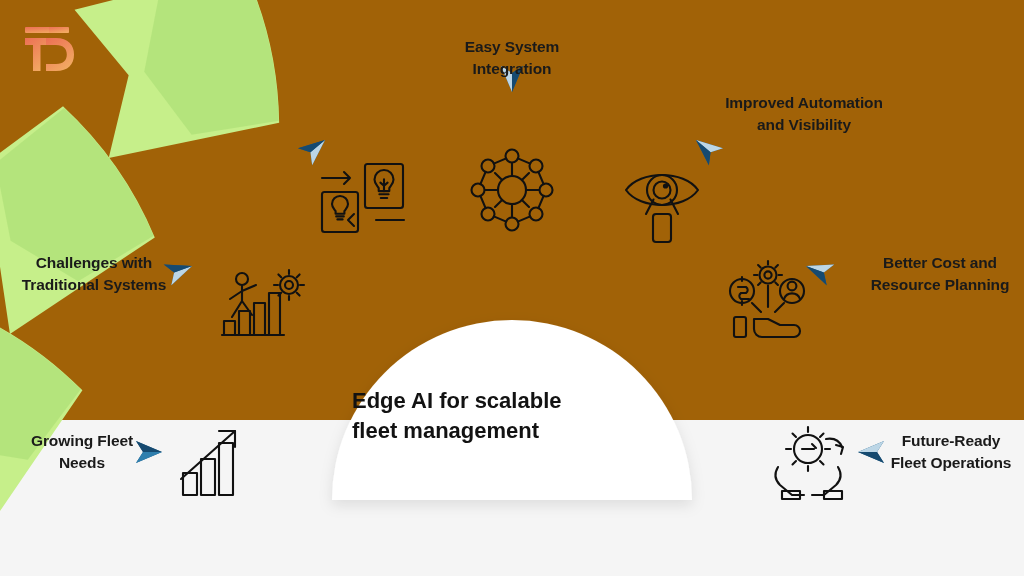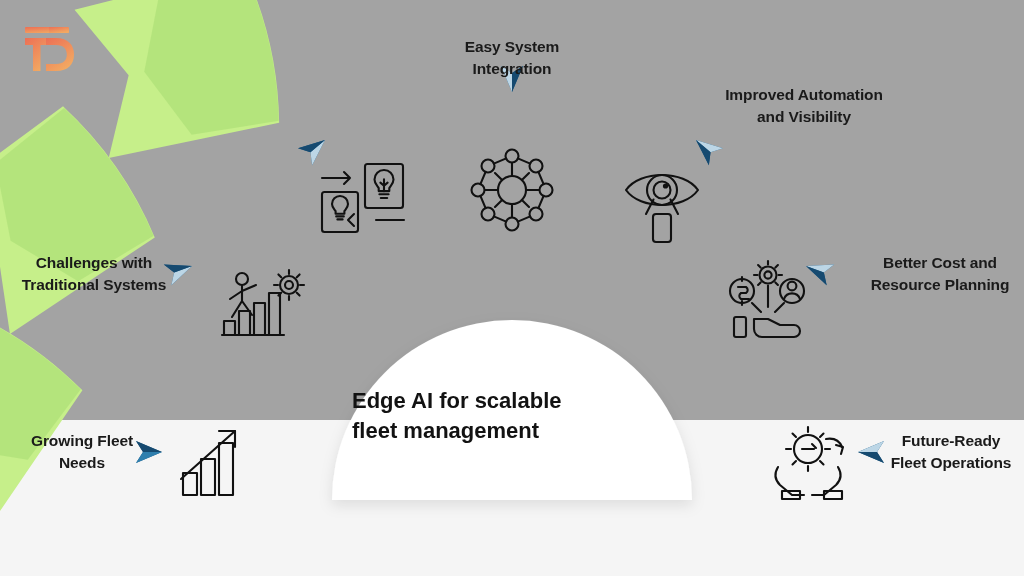--- a/index.html
+++ b/index.html
@@ -5,21 +5,21 @@
   * { box-sizing: border-box; margin: 0; padding: 0; }
   html, body {
     width: 1024px; height: 576px;
     background: #f5f5f5;
     font-family: "Liberation Sans", sans-serif;
     overflow: hidden;
   }
   #stage {
     position: relative;
     width: 1024px; height: 420px;
-    background: #a3a3a3;
+    background: #a16207;
   }
 
   
   #logo {
     position: absolute; left: 22px; top: 24px;
     width: 56px; height: 52px;
   }
 
   
   #diagram {
@@ -34,21 +34,21 @@
     font-size: 15.5px;
     font-weight: bold;
     line-height: 1.45;
     letter-spacing: -0.1px;
     white-space: pre-line;
   }
   .label.c { text-align: center; }
 
   #lbl-0 { left: 432px; top: 36px;  width: 160px; }
   #lbl-1 { left: 168px; top: 100px; width: 186px; }
-  #lbl-2 { left: 706px; top: 84px; width: 196px; }
+  #lbl-2 { left: 706px; top: 92px; width: 196px; }
   #lbl-3 { left: 6px;   top: 252px; width: 176px; }
   #lbl-4 { left: 852px; top: 252px; width: 176px; }
   #lbl-5 { left: 6px;   top: 430px; width: 152px; }
   #lbl-6 { left: 876px; top: 430px; width: 150px; }
 
   
   #hub-text {
     position: absolute;
     left: 352px; top: 386px;
     width: 300px;

